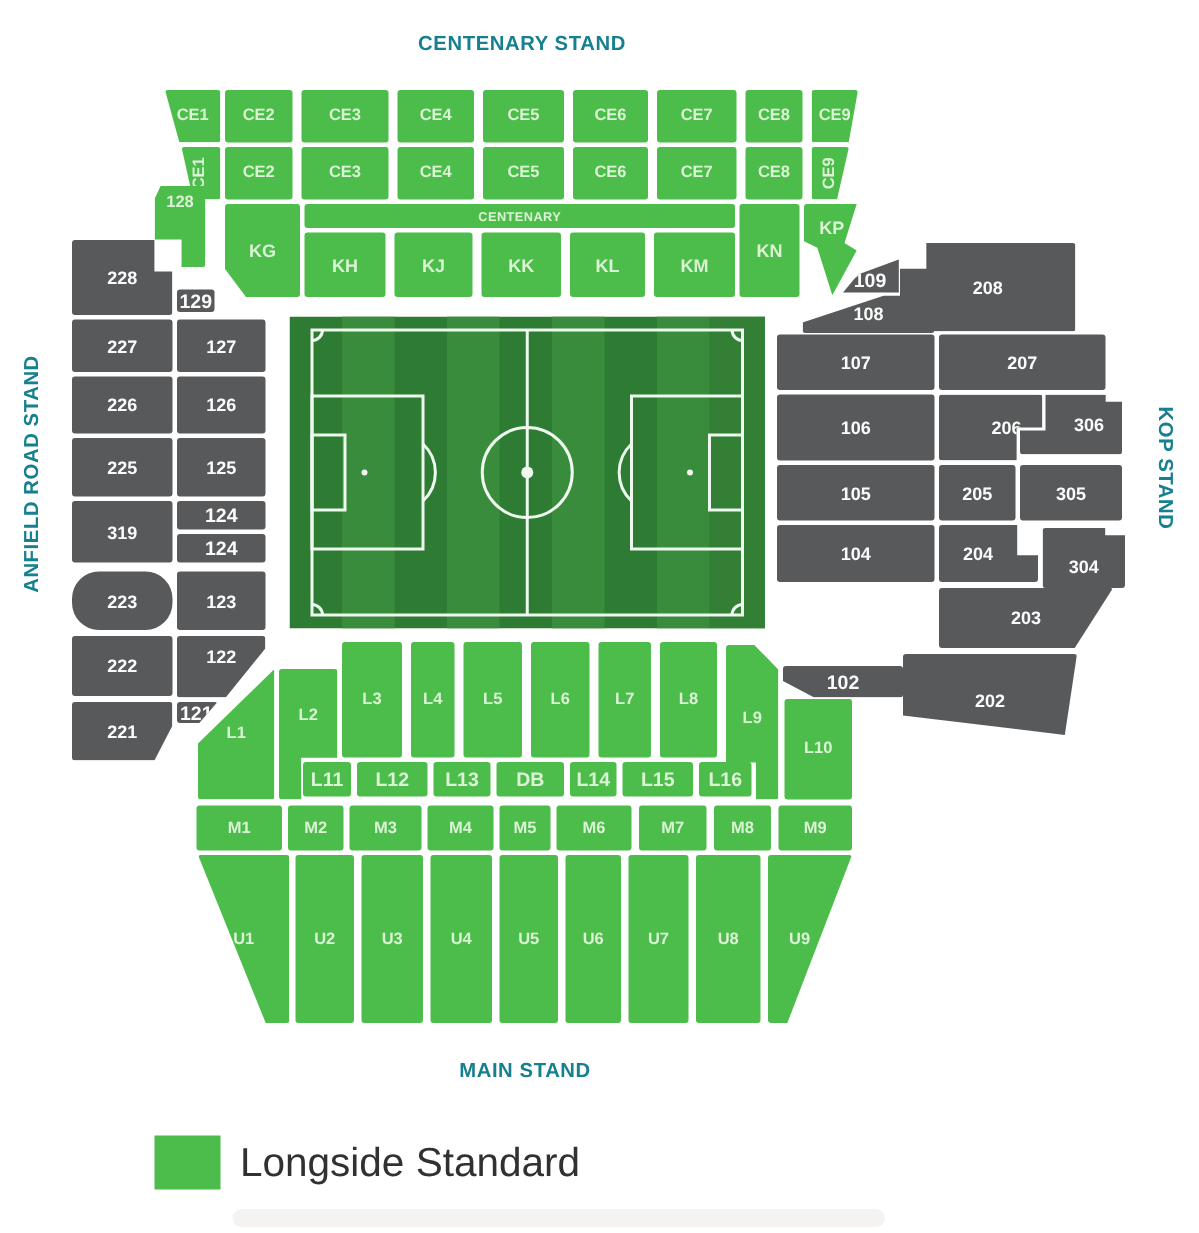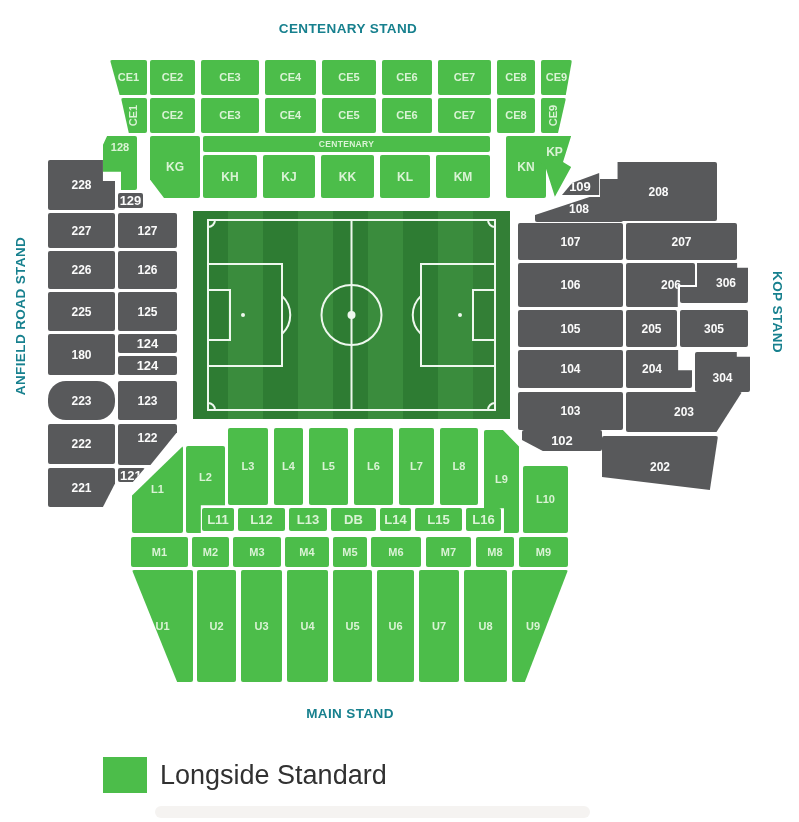--- a/index.html
+++ b/index.html
@@ -52,40 +52,40 @@
   <div class="sec g" style="left:201px;top:98px;width:58px;height:35px;">CE3</div>
   <div class="sec g" style="left:265px;top:98px;width:51px;height:35px;">CE4</div>
   <div class="sec g" style="left:322px;top:98px;width:54px;height:35px;">CE5</div>
   <div class="sec g" style="left:382px;top:98px;width:50px;height:35px;">CE6</div>
   <div class="sec g" style="left:438px;top:98px;width:53px;height:35px;">CE7</div>
   <div class="sec g" style="left:497px;top:98px;width:38px;height:35px;">CE8</div>
   <div class="sec g rot" style="left:541px;top:98px;width:25px;height:35px;clip-path:polygon(0 0,100% 0,68% 100%,0 100%);">
       <span>CE9</span>
     </div>
 
-  <div class="sec g" style="left:103px;top:136px;width:34px;height:54px;align-items:flex-start;padding-top:6px;clip-path:polygon(12% 0,100% 0,100% 100%,53% 100%,53% 66%,0 66%,0 16%);">128</div>
+  <div class="sec g" style="left:103px;top:124px;width:34px;height:54px;align-items:flex-start;padding-top:6px;clip-path:polygon(12% 0,100% 0,100% 100%,53% 100%,53% 66%,0 66%,0 16%);">128</div>
   <div class="sec g f8" style="left:203px;top:136px;width:287px;height:16px;">CENTENARY</div>
   <div class="sec g f12" style="left:150px;top:136px;width:50px;height:62px;clip-path:polygon(0 0,100% 0,100% 100%,28% 100%,0 70%);">KG</div>
   <div class="sec g f12" style="left:203px;top:155px;width:54px;height:43px;">KH</div>
   <div class="sec g f12" style="left:263px;top:155px;width:52px;height:43px;">KJ</div>
   <div class="sec g f12" style="left:321px;top:155px;width:53px;height:43px;">KK</div>
   <div class="sec g f12" style="left:380px;top:155px;width:50px;height:43px;">KL</div>
   <div class="sec g f12" style="left:436px;top:155px;width:54px;height:43px;">KM</div>
-  <div class="sec g f12" style="left:506px;top:136px;width:40px;height:62px;">KN</div>
+  <div class="sec g f12" style="left:493px;top:136px;width:40px;height:62px;">KN</div>
   <div class="sec g f12" style="left:536px;top:136px;width:37px;height:62px;align-items:flex-start;padding-top:10px;clip-path:polygon(0 0,95% 0,73% 42%,95% 50%,51% 98%,24% 47%,0 40%);">KP</div>
 
   <div class="sec k f12" style="left:48px;top:160px;width:67px;height:50px;clip-path:polygon(0 0,82% 0,82% 42%,100% 42%,100% 100%,0 100%);">228</div>
   <div class="sec k f9" style="left:118px;top:193px;width:25px;height:15px;">129</div>
   <div class="sec k f12" style="left:48px;top:213px;width:67px;height:35px;">227</div>
   <div class="sec k f12" style="left:118px;top:213px;width:59px;height:35px;">127</div>
   <div class="sec k f12" style="left:48px;top:251px;width:67px;height:38px;">226</div>
   <div class="sec k f12" style="left:118px;top:251px;width:59px;height:38px;">126</div>
   <div class="sec k f12" style="left:48px;top:292px;width:67px;height:39px;">225</div>
   <div class="sec k f12" style="left:118px;top:292px;width:59px;height:39px;">125</div>
-  <div class="sec k f12" style="left:48px;top:334px;width:67px;height:41px;">180</div>
+  <div class="sec k f12" style="left:48px;top:334px;width:67px;height:41px;">319</div>
   <div class="sec k f9" style="left:118px;top:334px;width:59px;height:19px;">124</div>
   <div class="sec k f9" style="left:118px;top:356px;width:59px;height:19px;">124</div>
   <div class="sec k f12" style="left:48px;top:381px;width:67px;height:39px;border-radius:18px;">223</div>
   <div class="sec k f12" style="left:118px;top:381px;width:59px;height:39px;">123</div>
   <div class="sec k f12" style="left:48px;top:424px;width:67px;height:40px;">222</div>
   <div class="sec k f12" style="left:118px;top:424px;width:59px;height:41px;align-items:flex-start;padding-top:8px;clip-path:polygon(0 0,100% 0,100% 20%,55% 100%,0 100%);">122</div>
   <div class="sec k f9" style="left:118px;top:468px;width:27px;height:14px;justify-content:flex-start;padding-left:2px;clip-path:polygon(0 0,100% 0,55% 100%,0 100%);text-align:center;">121</div>
   <div class="sec k f12" style="left:48px;top:468px;width:67px;height:39px;clip-path:polygon(0 0,100% 0,100% 40%,82% 100%,0 100%);">221</div>
 
   <div class="sec k f9" style="left:560px;top:172px;width:40px;height:24px;padding-top:4px;clip-path:polygon(30% 46%,98% 4%,98% 96%,5% 96%);">109</div>
@@ -95,23 +95,22 @@
   <div class="sec k f12" style="left:626px;top:223px;width:111px;height:37px;">207</div>
   <div class="sec k f12" style="left:518px;top:263px;width:105px;height:44px;">106</div>
   <div class="sec k f12" style="left:626px;top:263px;width:69px;height:44px;clip-path:polygon(0 0,100% 0,100% 50%,75% 50%,75% 100%,0 100%);padding-left:21px;">206</div>
   <div class="sec k f12" style="left:680px;top:263px;width:68px;height:40px;justify-content:flex-end;padding-right:12px;clip-path:polygon(25% 0,84% 0,84% 12%,100% 12%,100% 100%,0 100%,0 60%,25% 60%);">306</div>
   <div class="sec k f12" style="left:518px;top:310px;width:105px;height:37px;">105</div>
   <div class="sec k f12" style="left:626px;top:310px;width:51px;height:37px;">205</div>
   <div class="sec k f12" style="left:680px;top:310px;width:68px;height:37px;">305</div>
   <div class="sec k f12" style="left:518px;top:350px;width:105px;height:38px;">104</div>
   <div class="sec k f12" style="left:626px;top:350px;width:66px;height:38px;justify-content:flex-start;padding-left:16px;clip-path:polygon(0 0,79% 0,79% 53%,100% 53%,100% 100%,0 100%);">204</div>
   <div class="sec k f12" style="left:695px;top:352px;width:55px;height:40px;align-items:flex-end;padding-bottom:8px;clip-path:polygon(0 0,76% 0,76% 12%,100% 12%,100% 100%,0 100%);">304</div>
-  <div class="sec k f12" style="left:518px;top:392px;width:105px;height:38px;">103</div>
   <div class="sec k f12" style="left:626px;top:392px;width:116px;height:40px;clip-path:polygon(0 0,100% 0,78% 100%,0 100%);">203</div>
-  <div class="sec k f9" style="left:522px;top:430px;width:80px;height:21px;clip-path:polygon(0 0,100% 0,100% 100%,26% 100%,0 48%);">102</div>
+  <div class="sec k f9" style="left:522px;top:444px;width:80px;height:21px;clip-path:polygon(0 0,100% 0,100% 100%,26% 100%,0 48%);">102</div>
   <div class="sec k f12" style="left:602px;top:436px;width:116px;height:62px;clip-path:polygon(0 0,100% 0,93% 87%,0 66%);">202</div>
 
   <div class="sec g" style="left:132px;top:446px;width:51px;height:87px;clip-path:polygon(100% 0,100% 100%,0 100%,0 57%);">L1</div>
   <div class="sec g" style="left:186px;top:446px;width:39px;height:87px;align-items:flex-start;padding-top:26px;clip-path:polygon(0 0,100% 0,100% 68%,38% 68%,38% 100%,0 100%);">L2</div>
   <div class="sec g" style="left:228px;top:428px;width:40px;height:77px;">L3</div>
   <div class="sec g" style="left:274px;top:428px;width:29px;height:77px;">L4</div>
   <div class="sec g" style="left:309px;top:428px;width:39px;height:77px;">L5</div>
   <div class="sec g" style="left:354px;top:428px;width:39px;height:77px;">L6</div>
   <div class="sec g" style="left:399px;top:428px;width:35px;height:77px;">L7</div>
   <div class="sec g" style="left:440px;top:428px;width:38px;height:77px;">L8</div>

